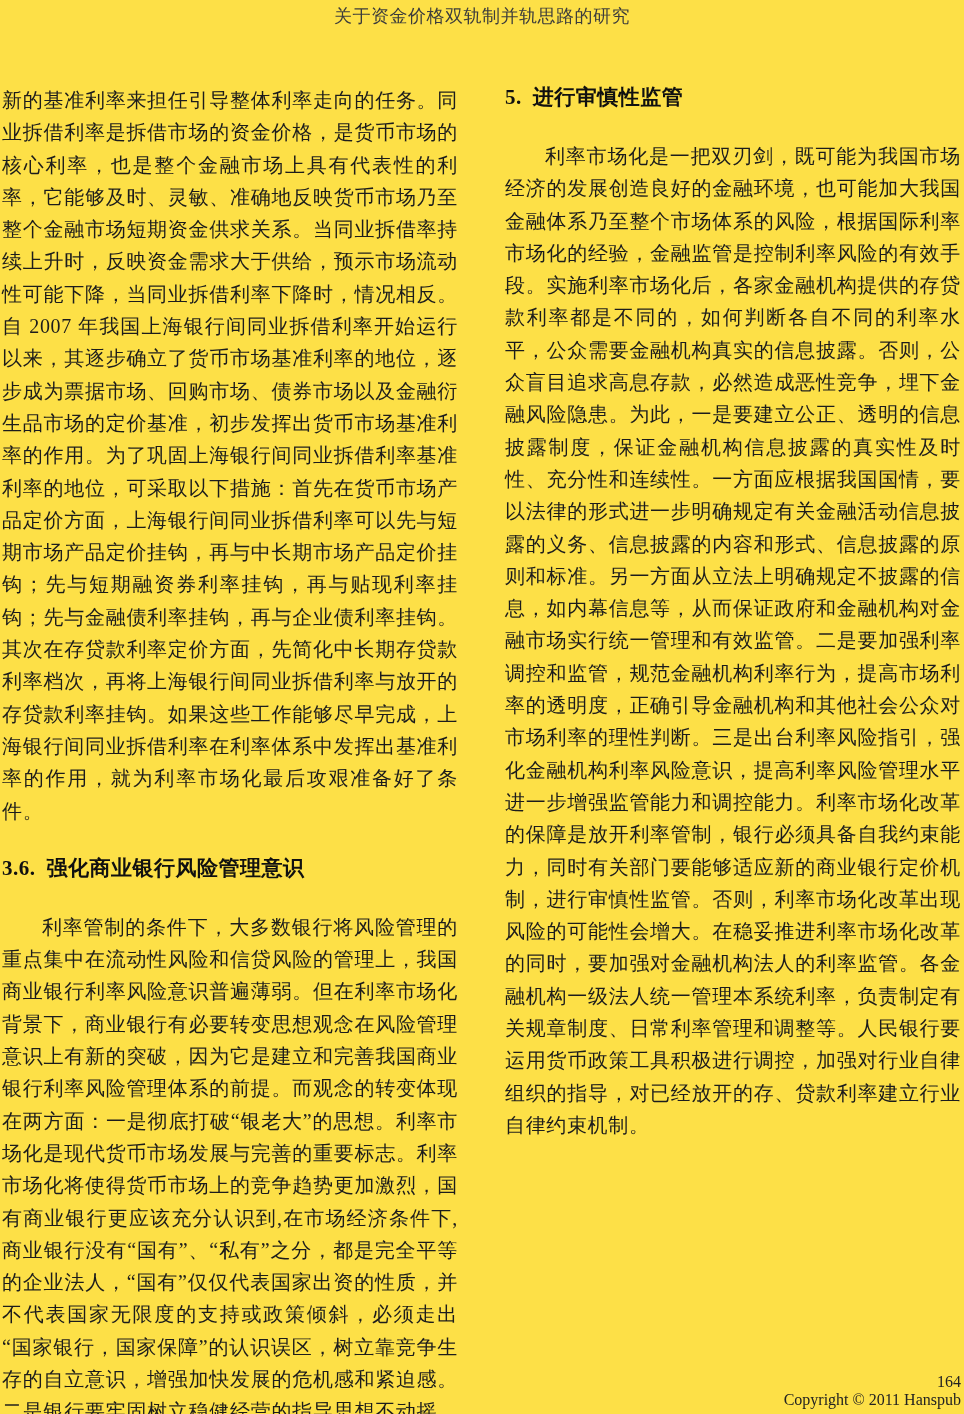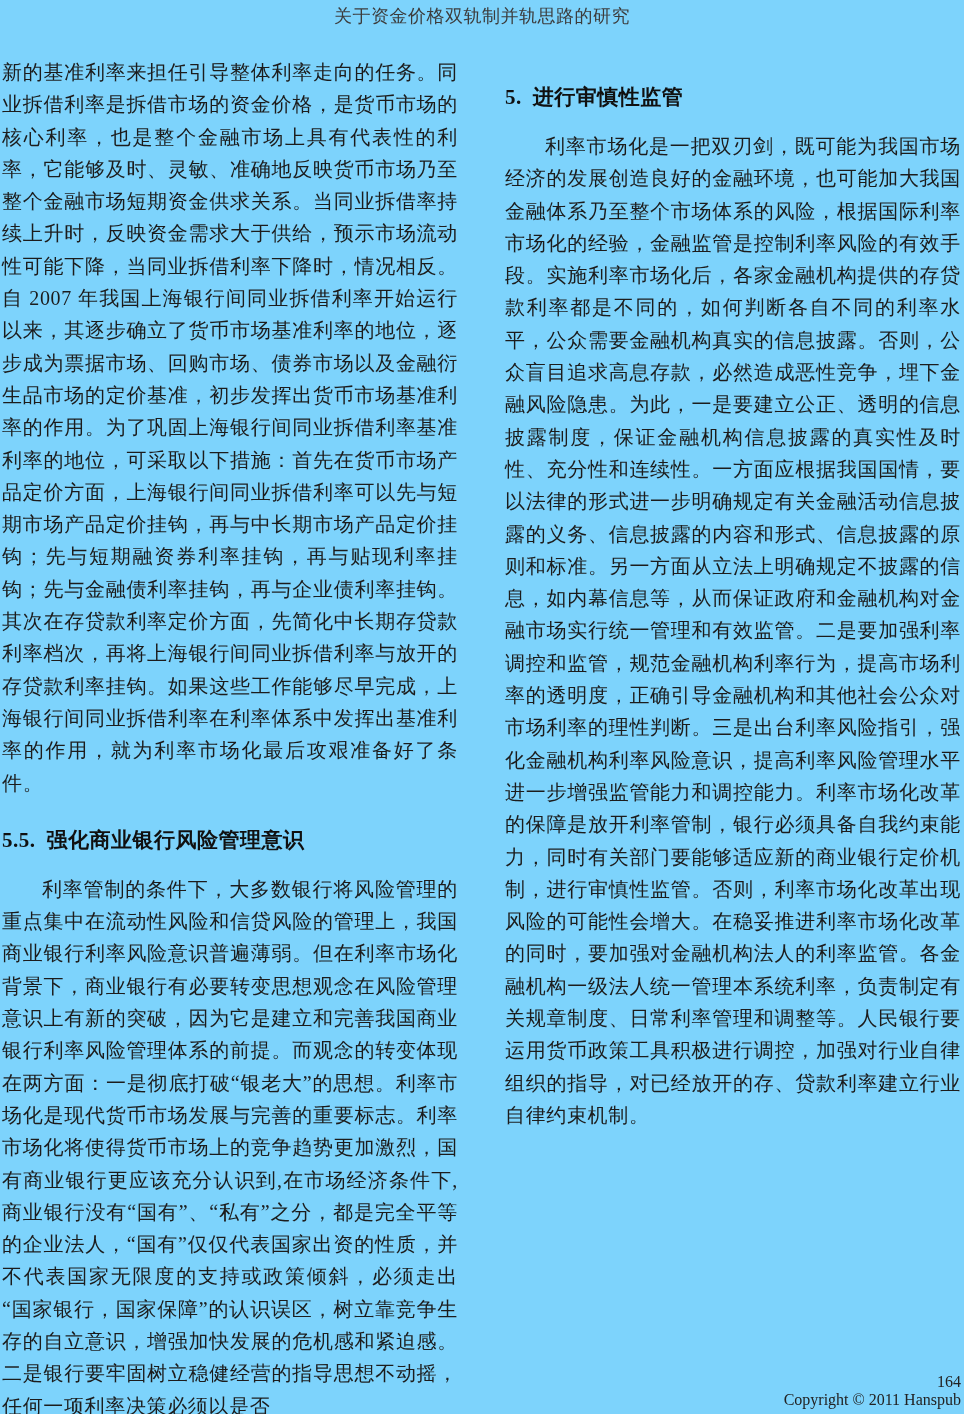--- a/index.html
+++ b/index.html
@@ -5,21 +5,21 @@
   * { margin: 0; padding: 0; box-sizing: border-box; }
   html, body { background: #ffffff; }
   body {
     width: 964px; height: 1414px;
     font-family: "Liberation Serif", "DejaVu Serif", serif;
     color: #1c1c1c;
   }
   .page {
     position: relative;
     width: 964px; height: 1414px;
-    background: #7dd3fc;
+    background: #fde047;
     overflow: hidden;
   }
   .running-head {
     position: absolute;
     top: 4px; left: 0; width: 100%;
     text-align: center;
     font-size: 18px;
     letter-spacing: 0.5px;
     color: #3c3c3c;
   }
@@ -30,20 +30,21 @@
     gap: 47px;
   }
   .col { width: 456px; }
   .para {
     font-size: 20px;
     line-height: 32.3px;
     letter-spacing: 0.65px;
     text-align: justify;
     text-justify: inter-ideograph;
     color: #1c1c1c;
+    margin-top: 28px;
   }
   .para.indent { text-indent: 2em; }
   .heading {
     margin: 26px 0 18px 0;
     font-size: 21px;
     line-height: 30px;
     font-weight: bold;
     color: #101010;
     letter-spacing: 0.5px;
     font-family: "Liberation Serif", "DejaVu Serif", serif;
@@ -65,21 +66,21 @@
 
 <div class="page">
 
   <div class="running-head">关于资金价格双轨制并轨思路的研究</div>
 
   <div class="columns">
 
     <div class="col">
       <p class="para">新的基准利率来担任引导整体利率走向的任务。同业拆借利率是拆借市场的资金价格，是货币市场的核心利率，也是整个金融市场上具有代表性的利率，它能够及时、灵敏、准确地反映货币市场乃至整个金融市场短期资金供求关系。当同业拆借率持续上升时，反映资金需求大于供给，预示市场流动性可能下降，当同业拆借利率下降时，情况相反。自 2007 年我国上海银行间同业拆借利率开始运行以来，其逐步确立了货币市场基准利率的地位，逐步成为票据市场、回购市场、债券市场以及金融衍生品市场的定价基准，初步发挥出货币市场基准利率的作用。为了巩固上海银行间同业拆借利率基准利率的地位，可采取以下措施：首先在货币市场产品定价方面，上海银行间同业拆借利率可以先与短期市场产品定价挂钩，再与中长期市场产品定价挂钩；先与短期融资券利率挂钩，再与贴现利率挂钩；先与金融债利率挂钩，再与企业债利率挂钩。其次在存贷款利率定价方面，先简化中长期存贷款利率档次，再将上海银行间同业拆借利率与放开的存贷款利率挂钩。如果这些工作能够尽早完成，上海银行间同业拆借利率在利率体系中发挥出基准利率的作用，就为利率市场化最后攻艰准备好了条件。</p>
       <h2 class="heading">
-        <span class="sec-num">5.5.</span><span>强化商业银行风险管理意识</span>
+        <span class="sec-num">3.6.</span><span>强化商业银行风险管理意识</span>
       </h2>
       <p class="para indent">利率管制的条件下，大多数银行将风险管理的重点集中在流动性风险和信贷风险的管理上，我国商业银行利率风险意识普遍薄弱。但在利率市场化背景下，商业银行有必要转变思想观念在风险管理意识上有新的突破，因为它是建立和完善我国商业银行利率风险管理体系的前提。而观念的转变体现在两方面：一是彻底打破“银老大”的思想。利率市场化是现代货币市场发展与完善的重要标志。利率市场化将使得货币市场上的竞争趋势更加激烈，国有商业银行更应该充分认识到,在市场经济条件下,商业银行没有“国有”、“私有”之分，都是完全平等的企业法人，“国有”仅仅代表国家出资的性质，并不代表国家无限度的支持或政策倾斜，必须走出“国家银行，国家保障”的认识误区，树立靠竞争生存的自立意识，增强加快发展的危机感和紧迫感。二是银行要牢固树立稳健经营的指导思想不动摇，任何一项利率决策必须以是否</p>
     </div>
 
     <div class="col">
       <h2 class="heading">
         <span class="sec-num">5.</span><span>进行审慎性监管</span>
       </h2>
       <p class="para indent">利率市场化是一把双刃剑，既可能为我国市场经济的发展创造良好的金融环境，也可能加大我国金融体系乃至整个市场体系的风险，根据国际利率市场化的经验，金融监管是控制利率风险的有效手段。实施利率市场化后，各家金融机构提供的存贷款利率都是不同的，如何判断各自不同的利率水平，公众需要金融机构真实的信息披露。否则，公众盲目追求高息存款，必然造成恶性竞争，埋下金融风险隐患。为此，一是要建立公正、透明的信息披露制度，保证金融机构信息披露的真实性及时性、充分性和连续性。一方面应根据我国国情，要以法律的形式进一步明确规定有关金融活动信息披露的义务、信息披露的内容和形式、信息披露的原则和标准。另一方面从立法上明确规定不披露的信息，如内幕信息等，从而保证政府和金融机构对金融市场实行统一管理和有效监管。二是要加强利率调控和监管，规范金融机构利率行为，提高市场利率的透明度，正确引导金融机构和其他社会公众对市场利率的理性判断。三是出台利率风险指引，强化金融机构利率风险意识，提高利率风险管理水平进一步增强监管能力和调控能力。利率市场化改革的保障是放开利率管制，银行必须具备自我约束能力，同时有关部门要能够适应新的商业银行定价机制，进行审慎性监管。否则，利率市场化改革出现风险的可能性会增大。在稳妥推进利率市场化改革的同时，要加强对金融机构法人的利率监管。各金融机构一级法人统一管理本系统利率，负责制定有关规章制度、日常利率管理和调整等。人民银行要运用货币政策工具积极进行调控，加强对行业自律组织的指导，对已经放开的存、贷款利率建立行业自律约束机制。</p>
     </div>

